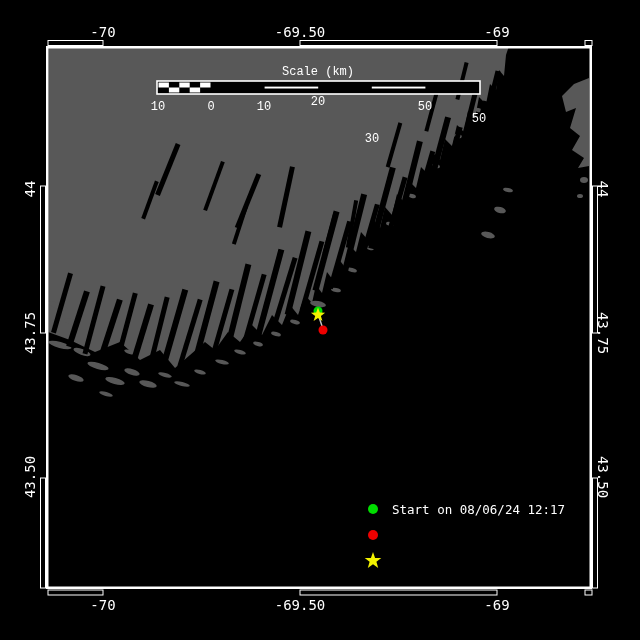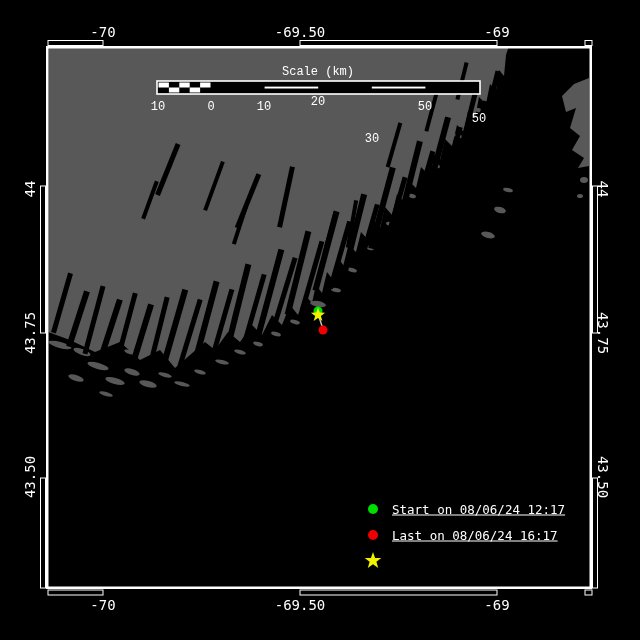--- a/index.html
+++ b/index.html
@@ -5,21 +5,21 @@
   html,body{margin:0;padding:0;background:#000;}
   #stage{position:relative;width:640px;height:640px;background:#000;overflow:hidden;
          font-family:"DejaVu Sans Mono", monospace;padding-left:12px;}
   #mapsvg{position:absolute;left:0;top:0;}
   .txt{position:absolute;color:#fff;white-space:nowrap;transform:translate(-50%,-50%);
        font-family:"DejaVu Sans Mono", monospace;}
   .ax{font-size:14px;}
   .rotl{transform:translate(-50%,-50%) rotate(-90deg);}
   .rotr{transform:translate(-50%,-50%) rotate(90deg);}
   .scl{font-size:12px;font-family:Liberation Mono, monospace;}
-  .leg{font-size:12.5px;transform:translate(0,-50%);text-decoration:underline;}
+  .leg{font-size:12.5px;transform:translate(0,-50%);}
 </style>
 </head>
 <body>
 
 <div id="stage">
 
   <svg id="mapsvg" width="640" height="640">
     <defs>
       <clipPath id="mapclip">
           <rect x="48.5" y="48" width="541" height="538.5"></rect>
@@ -186,15 +186,14 @@
   <div class="txt scl" style="left:318px;top:72px;">Scale (km)</div>
   <div class="txt scl" style="left:158px;top:107px;">10</div>
   <div class="txt scl" style="left:211px;top:107px;">0</div>
   <div class="txt scl" style="left:264px;top:107px;">10</div>
   <div class="txt scl" style="left:318px;top:102px;">20</div>
   <div class="txt scl" style="left:372px;top:107px;margin-top:32px;">30</div>
   <div class="txt scl" style="left:425px;top:107px;">50</div>
   <div class="txt scl" style="left:479px;top:119px;">50</div>
 
   <div class="txt leg" style="left:392px;top:509px;">Start on 08/06/24 12:17</div>
-  <div class="txt leg" style="left:392px;top:535px;">Last on 08/06/24 16:17</div>
 
 </div>
 
 </body></html>

